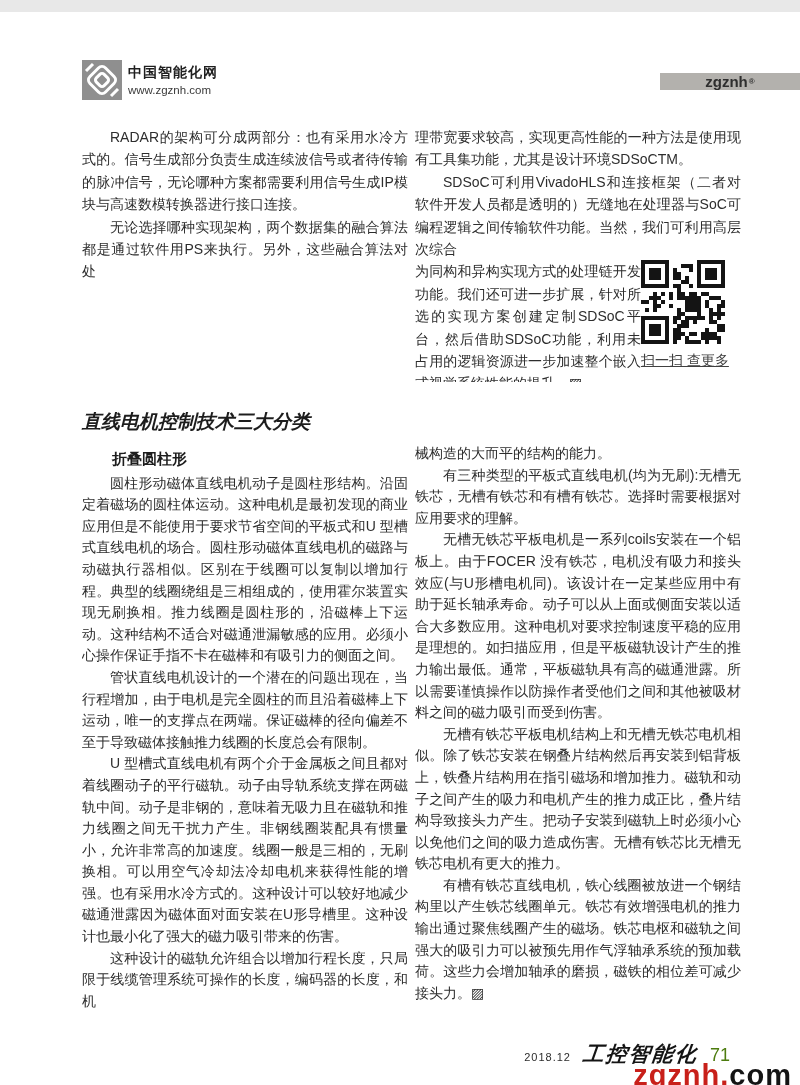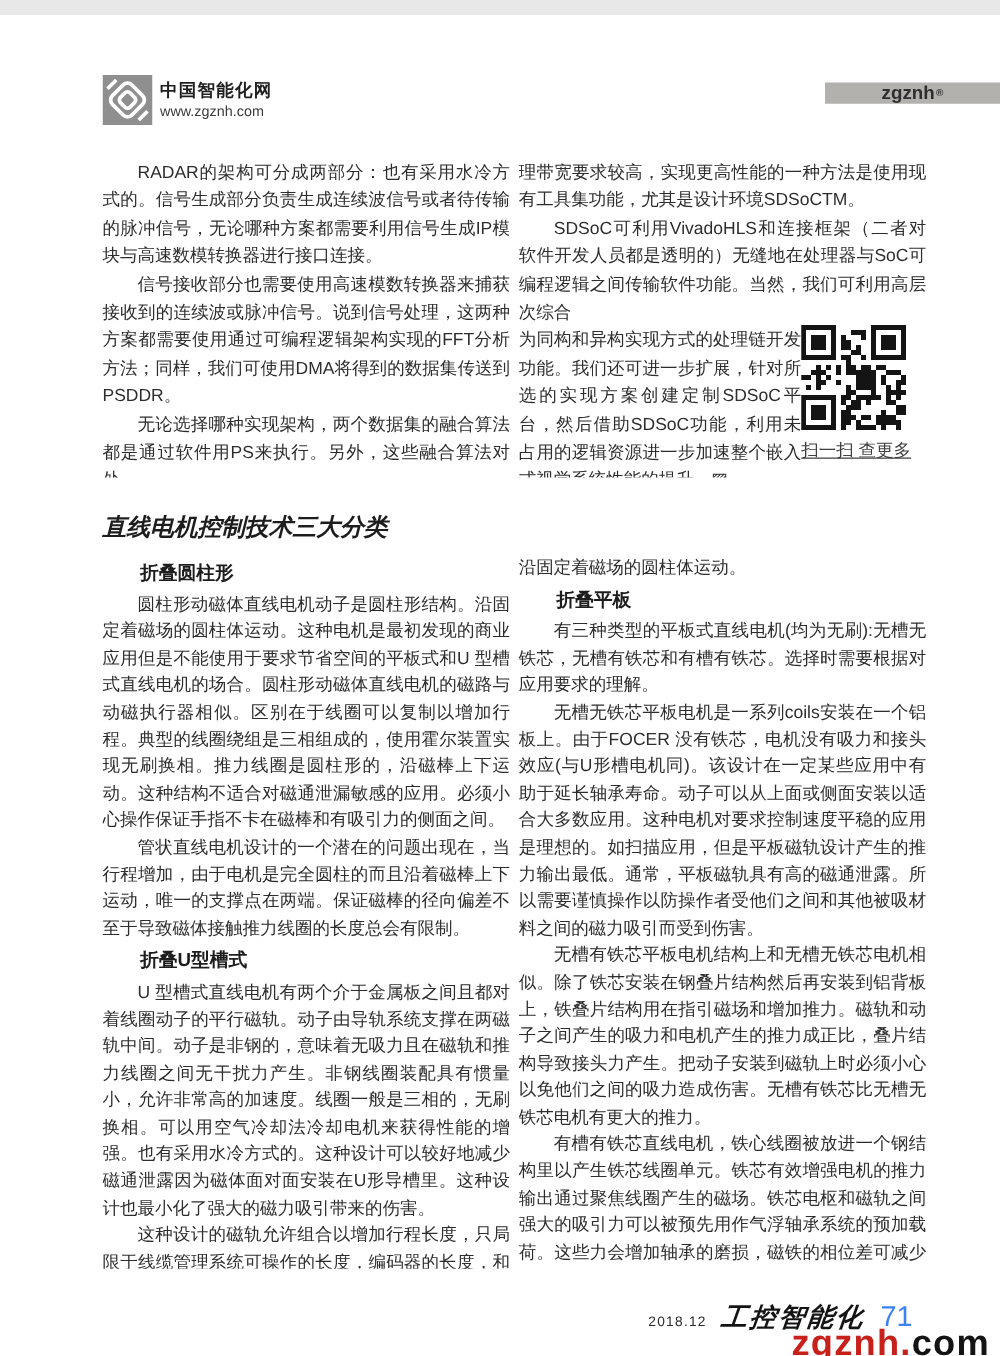--- a/index.html
+++ b/index.html
@@ -11,21 +11,21 @@
   }
   
   .hdr{position:absolute;left:82px;top:46px;right:0;height:48px;}
   .logo{position:absolute;left:0;top:2px;display:flex;gap:6px;align-items:center;}
   .logo svg{display:block;}
   .logo-text{display:flex;flex-direction:column;justify-content:center;}
   .logo-title{font-size:14px;font-weight:bold;letter-spacing:1px;color:#1f1f1f;}
   .logo-url{font-size:11.5px;color:#3a3a3a;margin-top:2px;}
   .tagline{position:absolute;left:105px;top:3px;width:470px;font-weight:bold;
            color:#3b3b3b;font-size:13px;line-height:21px;}
-  .badge{position:absolute;right:0;top:8px;height:30px;display:flex;align-items:flex-start;}
+  .badge{position:absolute;right:0;top:8px;height:30px;display:flex;align-items:center;}
   .badge .sq{width:13px;background:#b3b1ad;margin-right:3px;}
   .badge .stripe{width:4px;background:#b3b1ad;margin-right:3px;}
   .badge .bar{width:140px;background:#b3b1ad;display:flex;align-items:center;
               justify-content:center;font-weight:bold;color:#2e2e2e;font-size:15px;}
   .badge sup{font-size:8px;margin-left:1px;}
   
   .col{position:absolute;width:326px;text-align:justify;font-size:14px;line-height:22.4px;overflow:hidden;}
   #top-left{left:82px;top:114px;height:256px;}
   #top-right{left:415px;top:114px;height:256px;}
   .col p{margin:0;text-indent:2em;}
@@ -38,21 +38,21 @@
   
   .main-title{position:absolute;left:82px;top:397px;font-size:19px;font-weight:bold;color:#1d1d1d;font-style:italic;}
   #main-left{left:82px;top:431px;height:572px;line-height:21.6px;}
   #main-right{left:415px;top:431px;height:572px;line-height:21.6px;}
   .sub{font-size:15px;font-weight:bold;margin:5px 0 3px;padding-left:2em;color:#1d1d1d;text-align:left;}
   
   .footer-l1{position:absolute;top:1028px;right:70px;display:flex;align-items:baseline;gap:12px;}
   .f-issue{font-size:11px;color:#2c2c2c;letter-spacing:1px;}
   .f-brand{font-size:21px;font-weight:bold;font-style:italic;letter-spacing:2px;
            transform:skewX(-6deg);color:#141414;font-family:"Liberation Serif","DejaVu Serif",serif;}
-  .f-page{font-size:23px;color:#3b82f6;}
+  .f-page{font-size:18px;color:#4d7c0f;}
   .footer-l2{position:absolute;top:1047px;right:8px;font-size:29px;font-weight:bold;
              letter-spacing:1px;line-height:32px;}
   .f-site{color:#c8201a;}
   .f-tld{color:#141414;}
 </style>
 </head>
 <body>
 
 <div class="page">
 
@@ -79,21 +79,20 @@
       <span class="stripe"></span>
       <span class="bar">
           <span>zgznh</span>
           <sup>®</sup>
         </span>
     </div>
   </div>
 
   <div class="col" id="top-left">
     <p>RADAR的架构可分成两部分：也有采用水冷方式的。信号生成部分负责生成连续波信号或者待传输的脉冲信号，无论哪种方案都需要利用信号生成IP模块与高速数模转换器进行接口连接。</p>
-    <p>信号接收部分也需要使用高速模数转换器来捕获接收到的连续波或脉冲信号。说到信号处理，这两种方案都需要使用通过可编程逻辑架构实现的FFT分析方法；同样，我们可使用DMA将得到的数据集传送到PSDDR。</p>
     <p>无论选择哪种实现架构，两个数据集的融合算法都是通过软件用PS来执行。另外，这些融合算法对处</p>
   </div>
 
   <div class="col" id="top-right">
     <p class="cont">理带宽要求较高，实现更高性能的一种方法是使用现有工具集功能，尤其是设计环境SDSoCTM。</p>
     <p>SDSoC可利用VivadoHLS和连接框架（二者对软件开发人员都是透明的）无缝地在处理器与SoC可编程逻辑之间传输软件功能。当然，我们可利用高层次综合</p>
     <div class="wrap-row">
       <p class="cont">为同构和异构实现方式的处理链开发功能。我们还可进一步扩展，针对所选的实现方案创建定制SDSoC平台，然后借助SDSoC功能，利用未占用的逻辑资源进一步加速整个嵌入式视觉系统性能的提升。▨</p>
       <figure class="qr-fig" style="margin-block:0;margin-inline:0 0;">
         <span>
@@ -245,28 +244,26 @@
       </figure>
     </div>
   </div>
 
   <div class="main-title">直线电机控制技术三大分类</div>
 
   <div class="col" id="main-left">
     <div class="sub">折叠圆柱形</div>
     <p>圆柱形动磁体直线电机动子是圆柱形结构。沿固定着磁场的圆柱体运动。这种电机是最初发现的商业应用但是不能使用于要求节省空间的平板式和U 型槽式直线电机的场合。圆柱形动磁体直线电机的磁路与动磁执行器相似。区别在于线圈可以复制以增加行程。典型的线圈绕组是三相组成的，使用霍尔装置实现无刷换相。推力线圈是圆柱形的，沿磁棒上下运动。这种结构不适合对磁通泄漏敏感的应用。必须小心操作保证手指不卡在磁棒和有吸引力的侧面之间。</p>
     <p>管状直线电机设计的一个潜在的问题出现在，当行程增加，由于电机是完全圆柱的而且沿着磁棒上下运动，唯一的支撑点在两端。保证磁棒的径向偏差不至于导致磁体接触推力线圈的长度总会有限制。</p>
-    <div class="sub">折叠U型槽式</div>
     <p>U 型槽式直线电机有两个介于金属板之间且都对着线圈动子的平行磁轨。动子由导轨系统支撑在两磁轨中间。动子是非钢的，意味着无吸力且在磁轨和推力线圈之间无干扰力产生。非钢线圈装配具有惯量小，允许非常高的加速度。线圈一般是三相的，无刷换相。可以用空气冷却法冷却电机来获得性能的增强。也有采用水冷方式的。这种设计可以较好地减少磁通泄露因为磁体面对面安装在U形导槽里。这种设计也最小化了强大的磁力吸引带来的伤害。</p>
     <p>这种设计的磁轨允许组合以增加行程长度，只局限于线缆管理系统可操作的长度，编码器的长度，和机</p>
   </div>
 
   <div class="col" id="main-right">
-    <p class="cont">沿固定着磁场的圆柱体运动。</p>
-    <div class="sub">折叠平板</div>
+    <p class="cont">械构造的大而平的结构的能力。</p>
     <p>有三种类型的平板式直线电机(均为无刷):无槽无铁芯，无槽有铁芯和有槽有铁芯。选择时需要根据对应用要求的理解。</p>
     <p>无槽无铁芯平板电机是一系列coils安装在一个铝板上。由于FOCER 没有铁芯，电机没有吸力和接头效应(与U形槽电机同)。该设计在一定某些应用中有助于延长轴承寿命。动子可以从上面或侧面安装以适合大多数应用。这种电机对要求控制速度平稳的应用是理想的。如扫描应用，但是平板磁轨设计产生的推力输出最低。通常，平板磁轨具有高的磁通泄露。所以需要谨慎操作以防操作者受他们之间和其他被吸材料之间的磁力吸引而受到伤害。</p>
     <p>无槽有铁芯平板电机结构上和无槽无铁芯电机相似。除了铁芯安装在钢叠片结构然后再安装到铝背板上，铁叠片结构用在指引磁场和增加推力。磁轨和动子之间产生的吸力和电机产生的推力成正比，叠片结构导致接头力产生。把动子安装到磁轨上时必须小心以免他们之间的吸力造成伤害。无槽有铁芯比无槽无铁芯电机有更大的推力。</p>
     <p>有槽有铁芯直线电机，铁心线圈被放进一个钢结构里以产生铁芯线圈单元。铁芯有效增强电机的推力输出通过聚焦线圈产生的磁场。铁芯电枢和磁轨之间强大的吸引力可以被预先用作气浮轴承系统的预加载荷。这些力会增加轴承的磨损，磁铁的相位差可减少接头力。▨</p>
   </div>
 
   <div class="footer-l1">
     <span class="f-issue">2018.12</span>
     <span class="f-brand">工控智能化</span>
     <span class="f-page">71</span>

